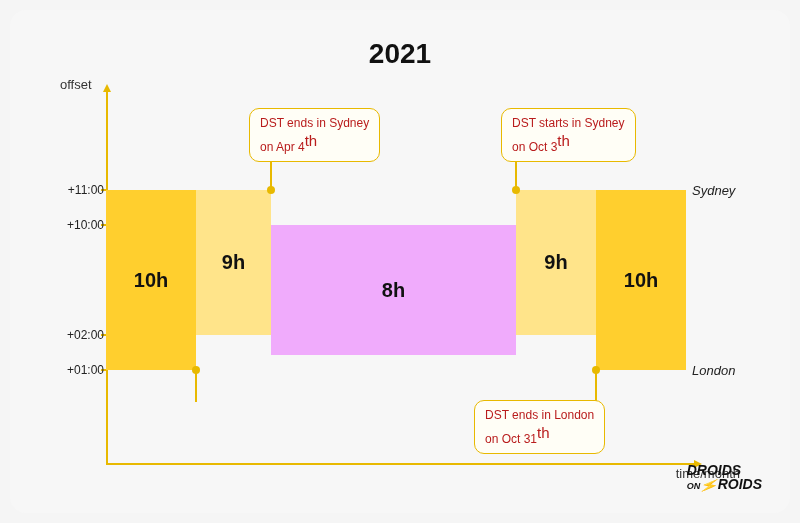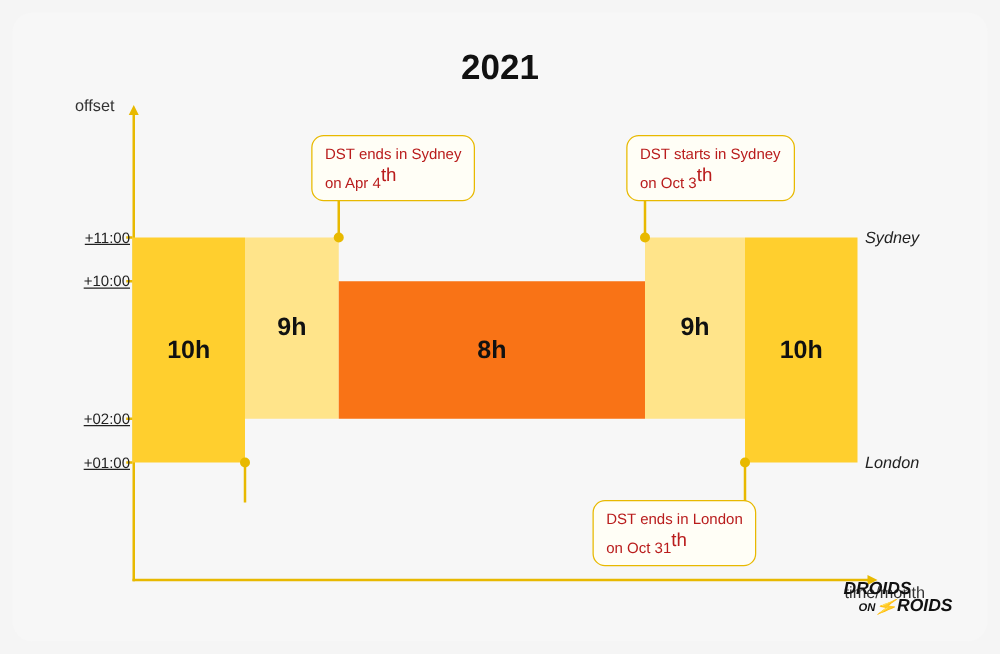--- a/index.html
+++ b/index.html
@@ -82,21 +82,20 @@
       border-left: 8px solid #e8b900;
     }
     .tick {
       position: absolute;
       left: -46px;
       font-size: 12px;
       color: #222;
       width: 44px;
       text-align: right;
       transform: translateY(-50%);
-      text-decoration: underline;
     }
     .tick-mark {
       position: absolute;
       left: -5px;
       width: 5px;
       height: 2px;
       background: #e8b900;
       transform: translateY(-1px);
     }
     .city-label {
@@ -145,21 +144,21 @@
       position: absolute;
       right: 28px;
       bottom: 22px;
       font-weight: 900;
       font-style: italic;
       font-size: 14px;
       line-height: 0.95;
       color: #111;
       text-align: left;
     }
-    .logo .small { font-size: 9px; display: inline-block; margin-left: 12px; }
+    .logo .small { font-size: 9px; display: inline-block; }
     .logo .bolt { color: #e8b900; display:inline-block; transform: translateY(1px) rotate(12deg); }
   </style>
 </head>
 <body>
 <div class="card">
 
   <div class="title">2021</div>
   <div class="y-label">offset</div>
   <div class="x-label">time/month</div>
 
@@ -176,21 +175,21 @@
     <div class="tick-mark" style="top:280px"></div>
     <div class="tick" style="top:280px">+01:00</div>
 
     <div class="city-label" style="top:100px">Sydney</div>
     <div class="city-label" style="top:280px">London</div>
 
     <div class="seg" style="left:0px; width:90px; top:100px; height:180px; background:#ffcf2e">10h</div>
 
     <div class="seg" style="left:90px; width:75px; top:100px; height:145px; background:#ffe48a">9h</div>
 
-    <div class="seg" style="left:165px; width:245px; top:135px; height:110px; background:#f97316">8h</div>
+    <div class="seg" style="left:165px; width:245px; top:135px; height:130px; background:#f0abfc">8h</div>
 
     <div class="seg" style="left:410px; width:80px; top:100px; height:145px; background:#ffe48a">9h</div>
 
     <div class="seg" style="left:490px; width:90px; top:100px; height:180px; background:#ffcf2e">10h</div>
 
     <div class="pin" style="left:165px; top:100px"></div>
     <div class="lead" style="left:164px; top:53px; width:2px; height:47px"></div>
     <div class="callout" style="left:143px; top:18px">DST ends in Sydney<br>on Apr 4<sup>th</sup></div>
 
     <div class="pin" style="left:410px; top:100px"></div>

